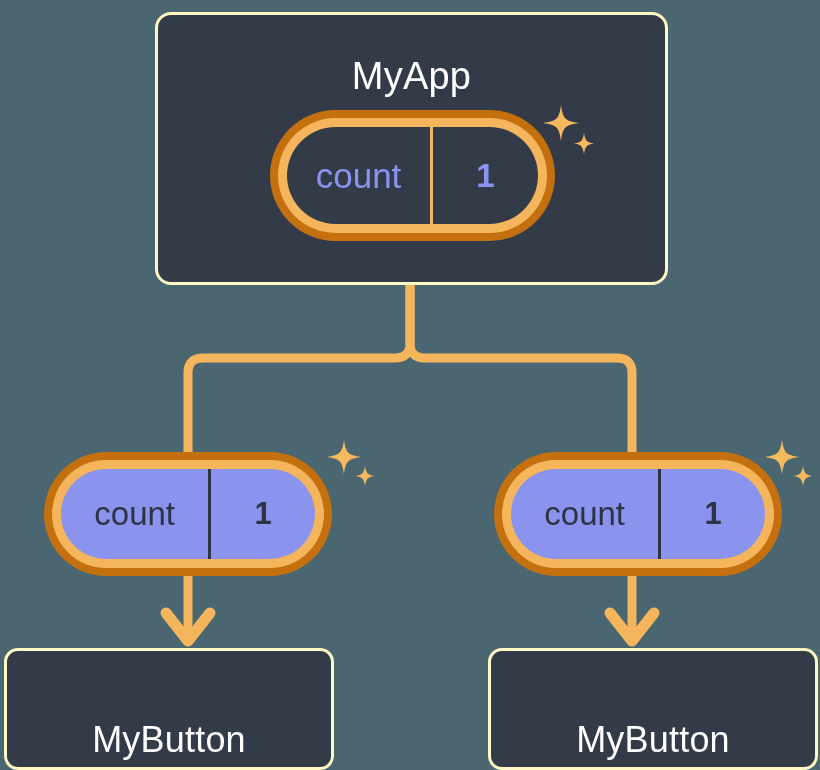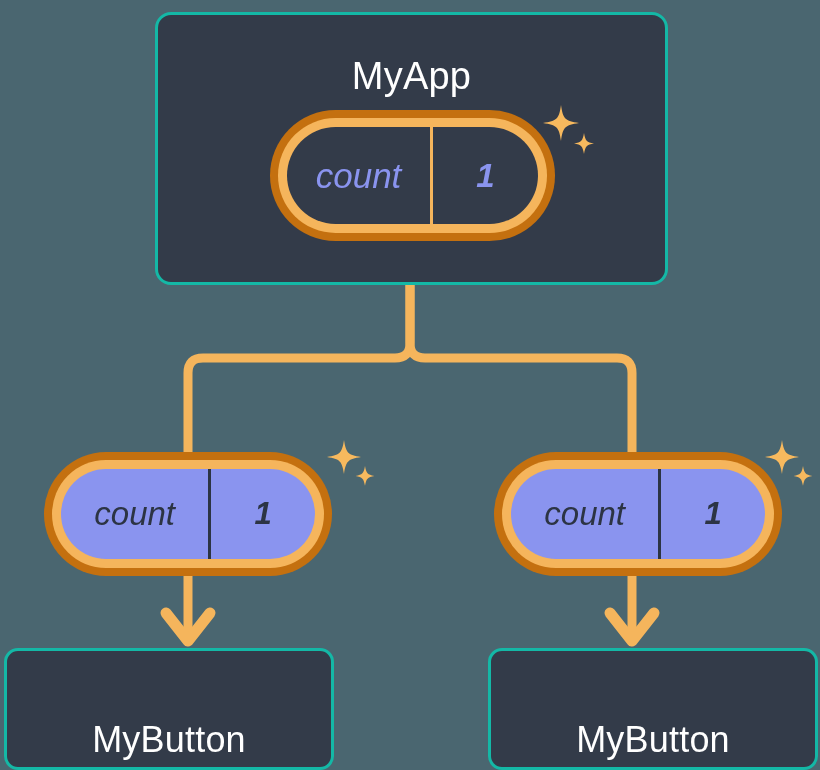--- a/index.html
+++ b/index.html
@@ -24,21 +24,21 @@
     width: 820px; height: 770px;
     z-index: 1;
     pointer-events: none;
   }
 
   
   .card {
     position: absolute;
     box-sizing: border-box;
     background: #333b49;
-    border: 3px solid #14b8a6;
+    border: 3px solid #fef9c3;
     border-radius: 16px;
     z-index: 2;
   }
   .card-title {
     position: absolute;
     left: 0;
     width: 100%;
     text-align: center;
     color: #ffffff;
     font-weight: 400;
@@ -77,21 +77,20 @@
     border-radius: 999px;
     display: flex;
     align-items: stretch;
     overflow: hidden;
   }
   .pill-key, .pill-val {
     display: flex;
     align-items: center;
     justify-content: center;
     white-space: nowrap;
-    font-style: italic;
   }
 
   
   #pill-myapp { left: 270px; top: 110px; width: 285px; height: 131px; }
   #pill-myapp .pill-inner { background: #333b49; }
   #pill-myapp .pill-key {
     flex: 0 0 57%;
     color: #8a94ef;
     font-size: 35px;
     font-weight: 400;

